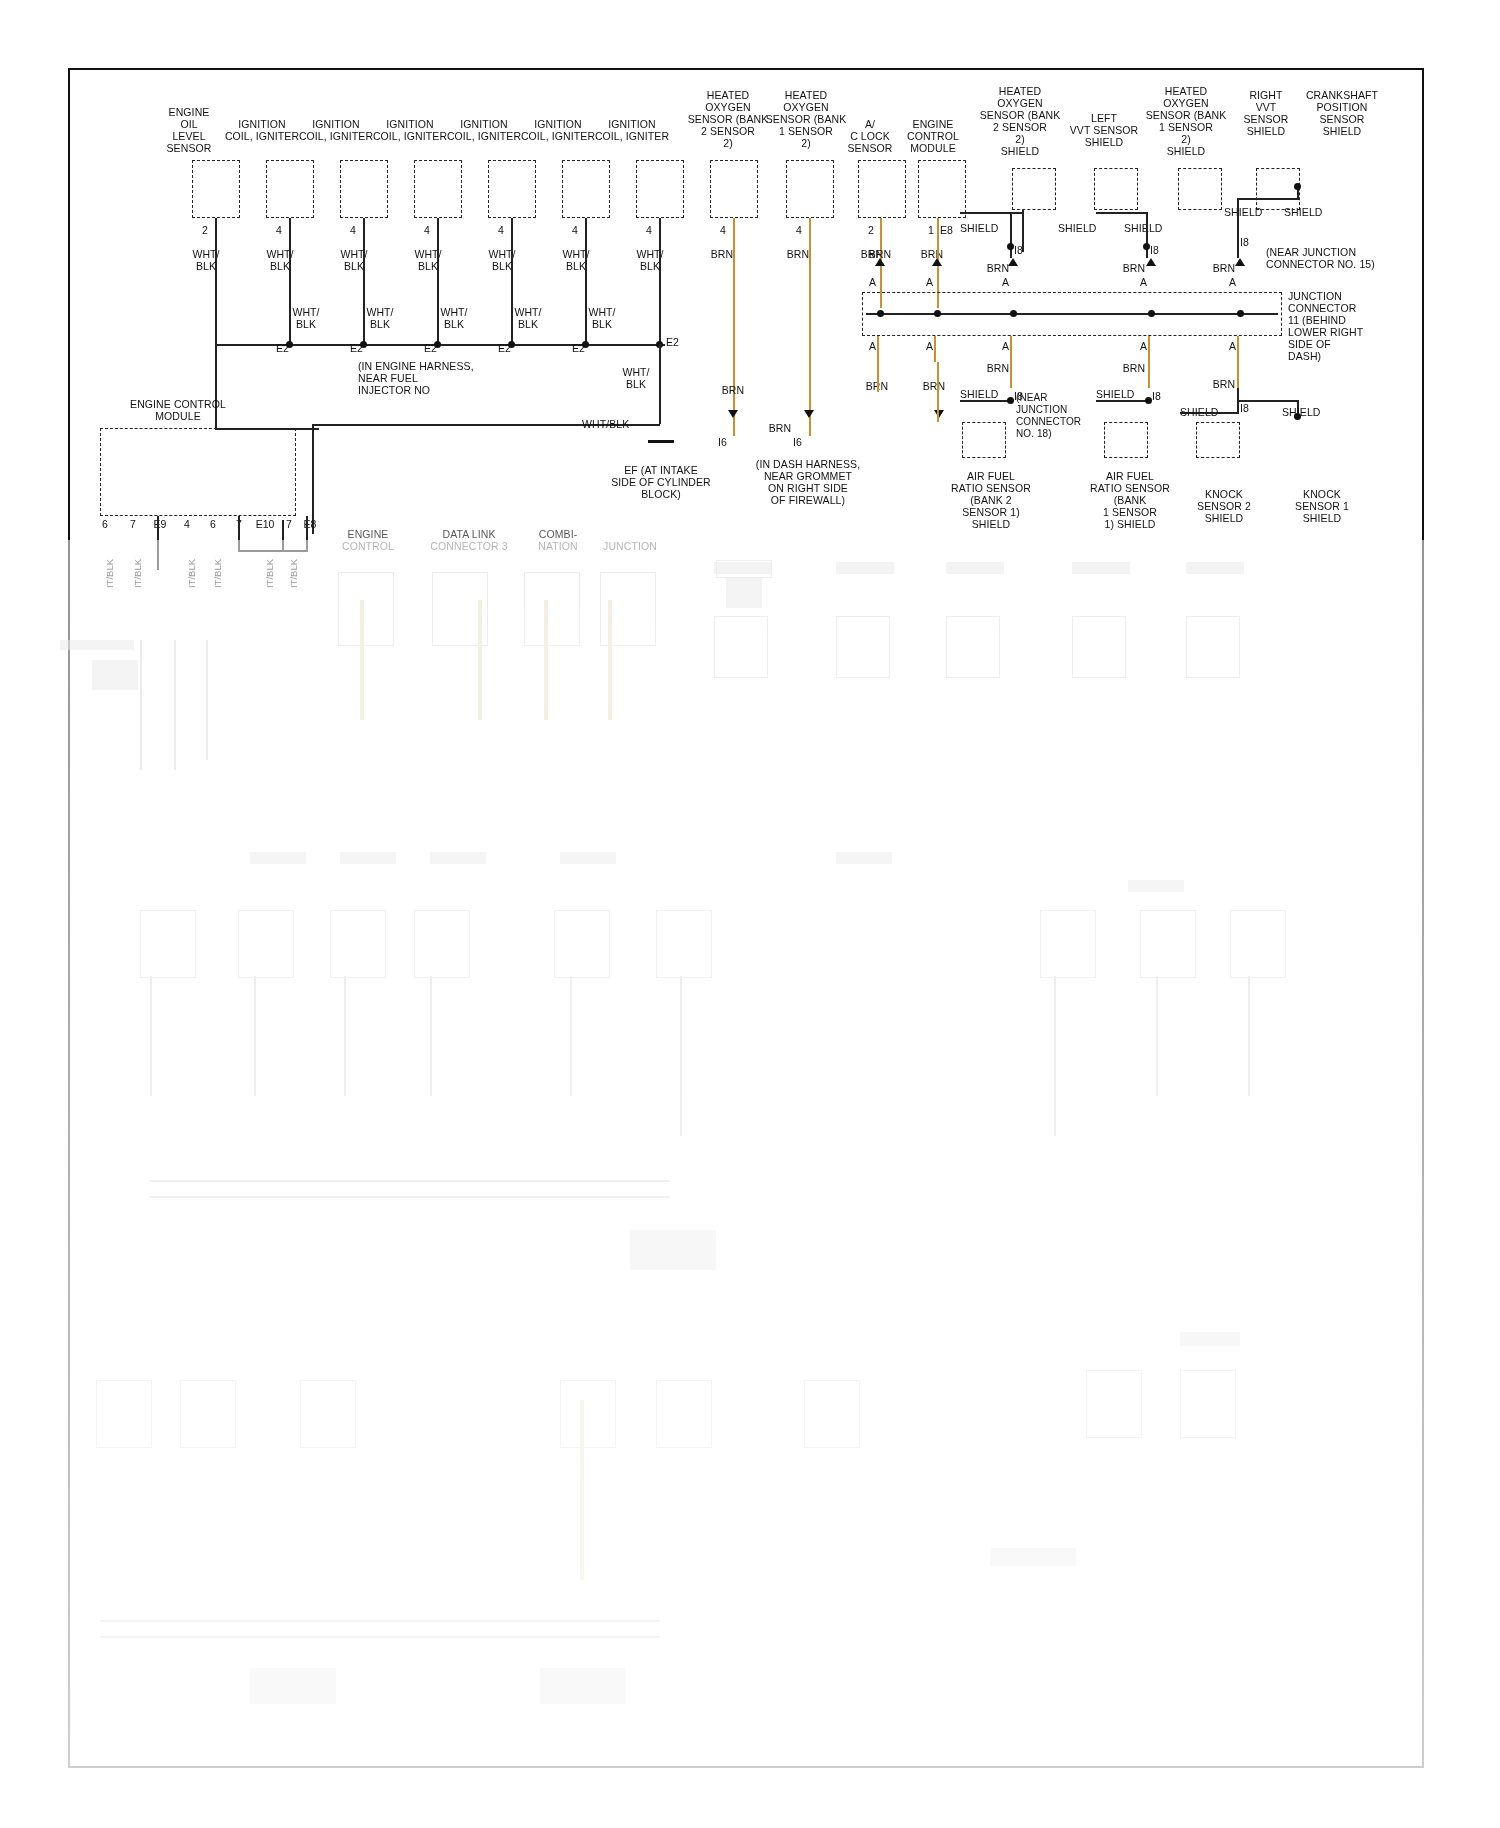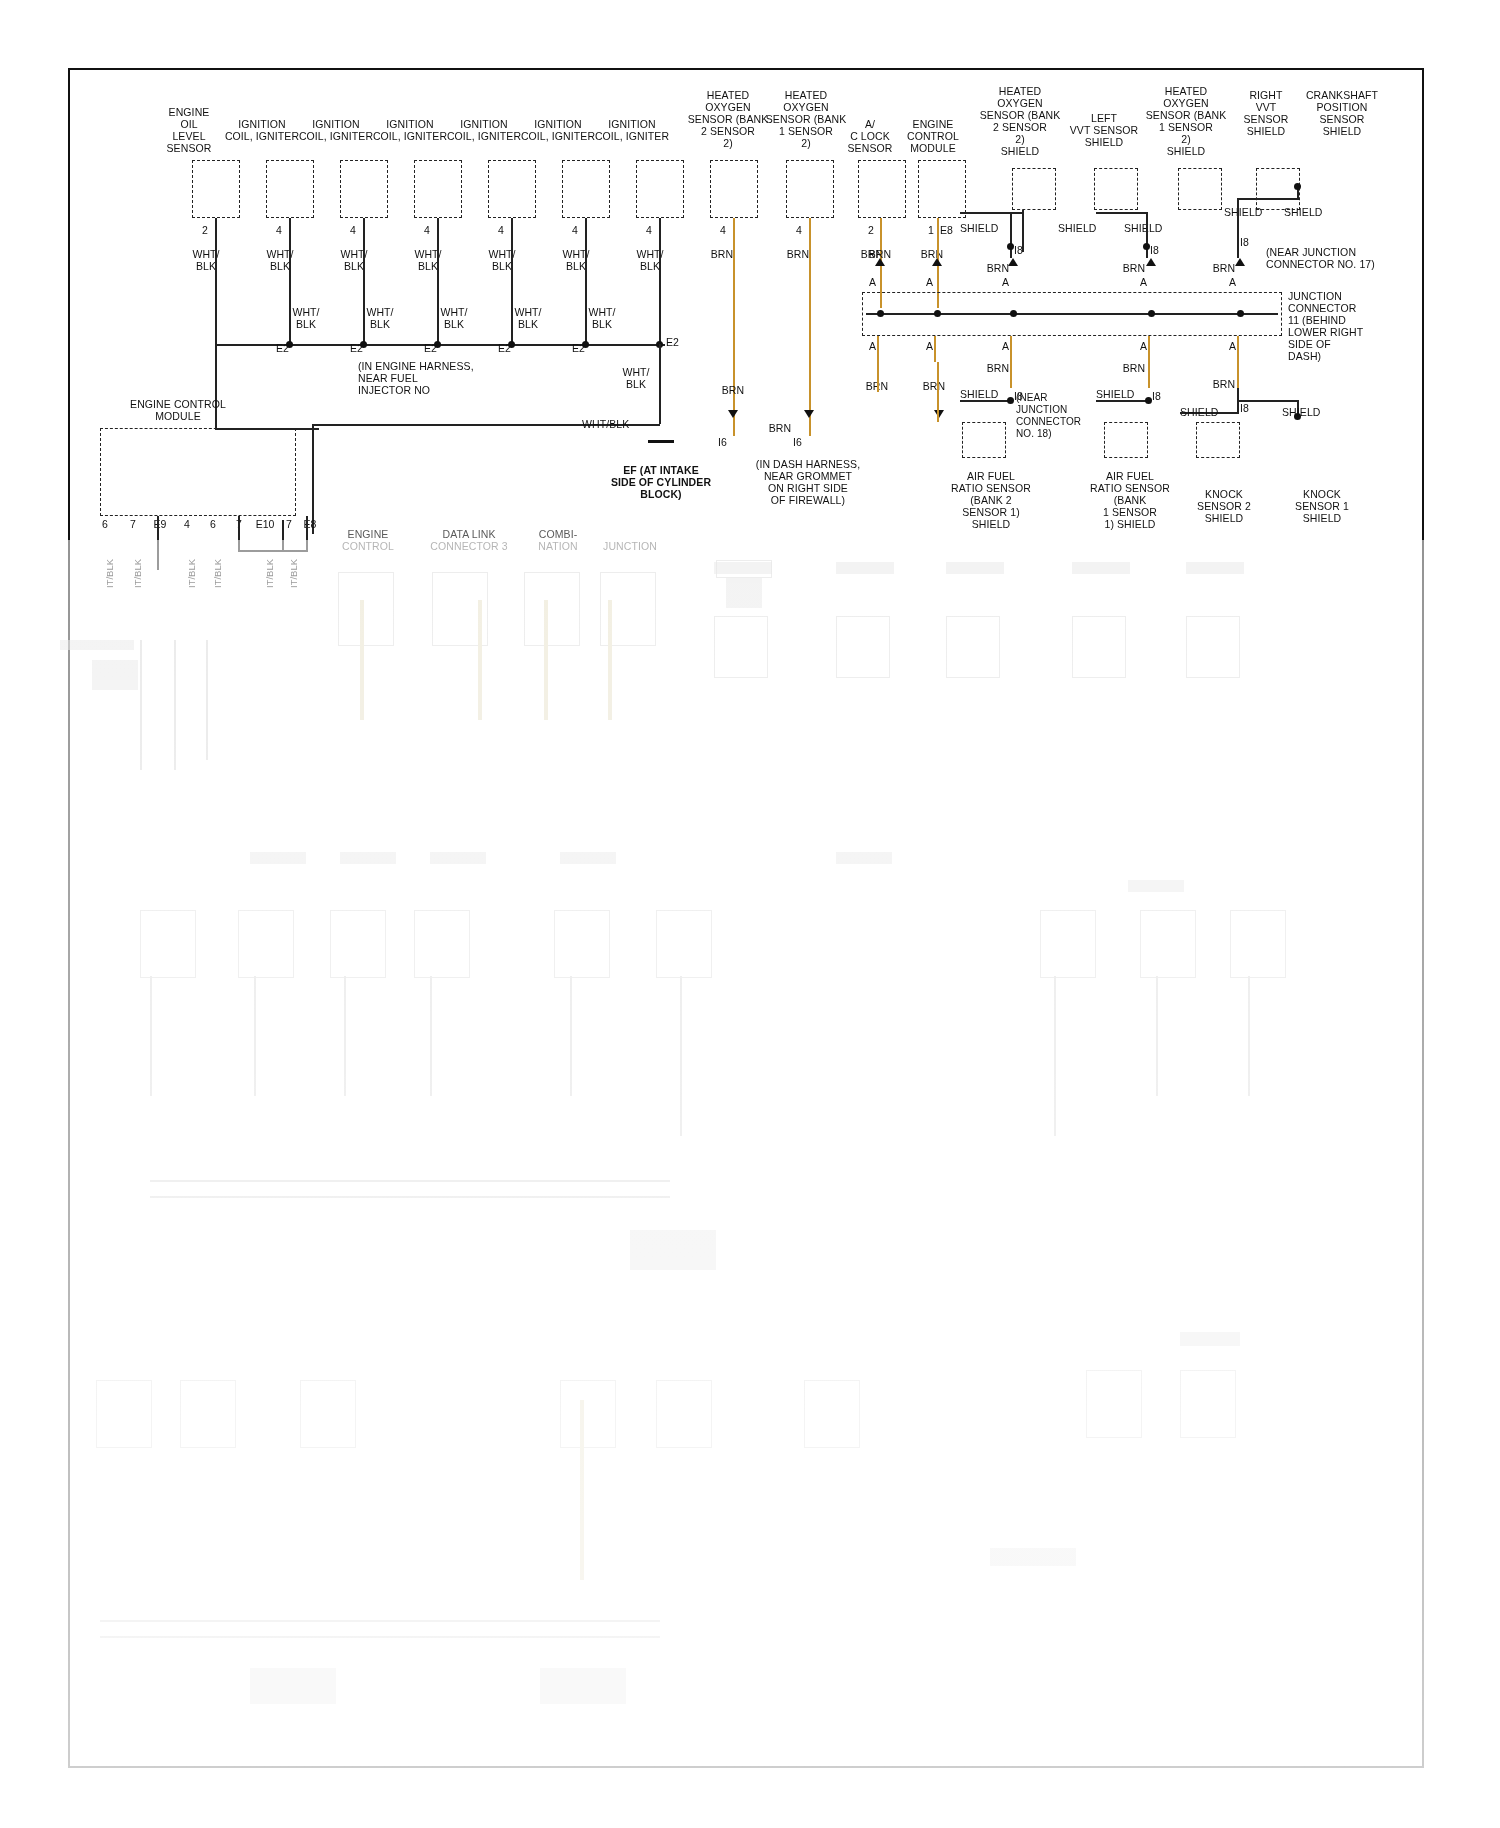--- a/index.html
+++ b/index.html
@@ -184,21 +184,21 @@
   <div class="wire v" style="left:215px;top:344px;height:86px;"></div>
   <div class="wire h" style="left:215px;top:428px;width:104px;"></div>
   <div class="wire v" style="left:317px;top:428px;height:2px;"></div>
 
   <div class="wire v" style="left:659px;top:344px;height:80px;"></div>
   <div class="wire h" style="left:312px;top:424px;width:348px;"></div>
   <div class="wire v" style="left:312px;top:424px;height:110px;"></div>
   <div class="lbl l" style="left:582px;top:418px;width:70px;">WHT/BLK</div>
 
   <div class="solidcap" style="left:648px;top:440px;width:26px;height:3px;"></div>
-  <div class="lbl" style="left:600px;top:464px;width:122px;white-space:pre-line;font-weight:bold;">EF (AT INTAKE
+  <div class="lbl" style="left:600px;top:464px;width:122px;white-space:pre-line;">EF (AT INTAKE
 SIDE OF CYLINDER
 BLOCK)</div>
 
   <div class="wire brn v" style="left:733px;top:218px;height:218px;"></div>
   <div class="wire brn v" style="left:809px;top:218px;height:218px;"></div>
   <div class="lbl" style="left:713px;top:384px;width:40px;">BRN</div>
   <div class="lbl" style="left:760px;top:422px;width:40px;">BRN</div>
   <div class="code" style="left:718px;top:436px;">I6</div>
   <div class="code" style="left:793px;top:436px;">I6</div>
   <div class="lbl" style="left:738px;top:458px;width:140px;white-space:pre-line;">(IN DASH HARNESS,
@@ -260,21 +260,21 @@
   <div class="wire v" style="left:1146px;top:212px;height:46px;"></div>
   <div class="dot" style="left:1143px;top:243px;"></div>
   <div class="code" style="left:1150px;top:244px;">I8</div>
 
   <div class="wire h" style="left:1237px;top:198px;width:62px;"></div>
   <div class="wire v" style="left:1237px;top:198px;height:60px;"></div>
   <div class="wire v" style="left:1297px;top:186px;height:14px;"></div>
   <div class="dot" style="left:1294px;top:183px;"></div>
   <div class="code" style="left:1240px;top:236px;">I8</div>
   <div class="lbl l" style="left:1266px;top:246px;width:132px;white-space:pre-line;">(NEAR JUNCTION
-CONNECTOR NO. 17)</div>
+CONNECTOR NO. 15)</div>
 
   <div class="lbl" style="left:978px;top:262px;width:40px;">BRN</div>
   <div class="lbl" style="left:1114px;top:262px;width:40px;">BRN</div>
   <div class="lbl" style="left:1204px;top:262px;width:40px;">BRN</div>
 
   <div class="wire brn v" style="left:1010px;top:336px;height:52px;"></div>
   <div class="wire brn v" style="left:1148px;top:336px;height:52px;"></div>
   <div class="wire brn v" style="left:1237px;top:336px;height:52px;"></div>
   <div class="wire brn v" style="left:877px;top:336px;height:26px;"></div>
   <div class="wire brn v" style="left:934px;top:336px;height:26px;"></div>

